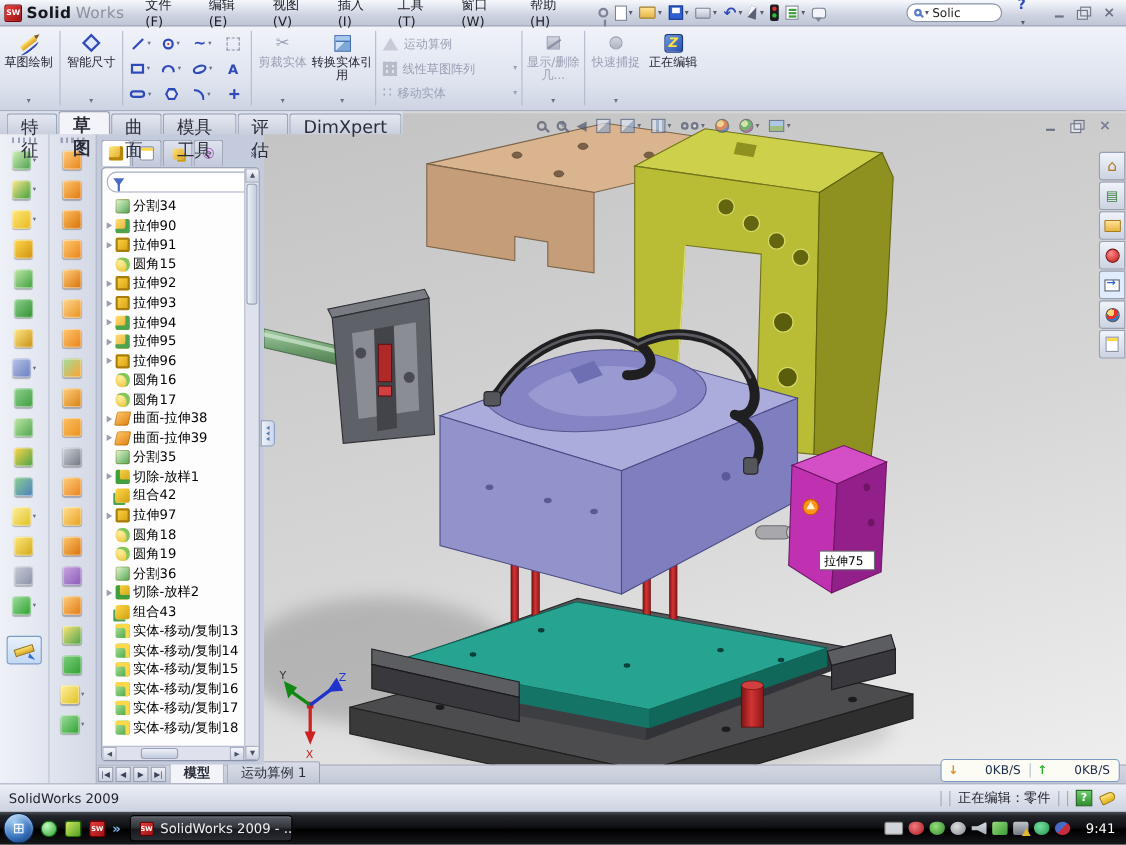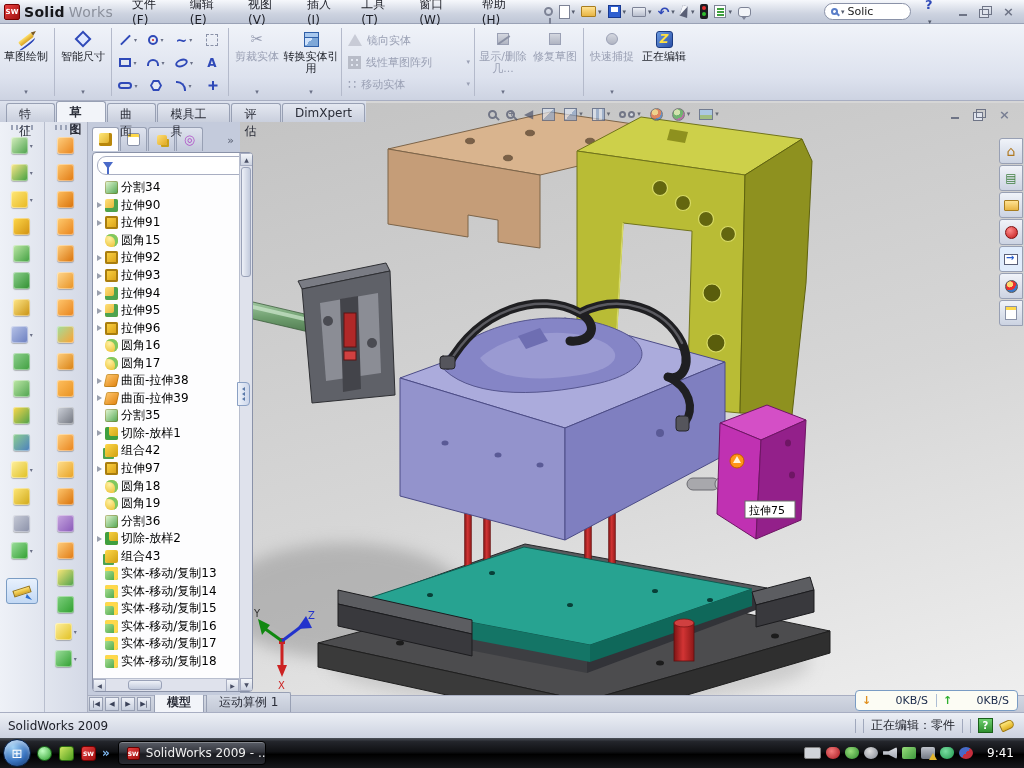--- a/index.html
+++ b/index.html
@@ -90,21 +90,21 @@
   .dotsicon { color:#9aa0b4; font-size:13px; }
   #cmstack { display:flex; flex-direction:column; justify-content:center; gap:2px; width:128px; padding-left:4px; }
   .stackrow { display:flex; align-items:center; gap:5px; color:#9aa0b4; font-size:11px; height:20px; }
   .stackrow .caret { margin-left:auto; margin-right:2px; font-size:7px; }
   .grayicon { width:12px; height:12px; background:linear-gradient(#d4d7e0,#b0b4c2); border:1px solid #9aa0b4; position:relative; flex:0 0 auto;}
   .grayicon.slash::after { content:''; position:absolute; left:-1px; top:5px; width:14px; height:2px; background:#8a90a4; transform:rotate(-35deg); }
   #watermark { position:absolute; right:18px; top:26px; font-size:58px; font-style:italic; font-weight:bold; color:#cdd2dd; font-family:"DejaVu Serif","Liberation Serif",serif; letter-spacing:-4px; }
 
   
   #tabrow { left:0; top:101px; width:366px; height:21px; display:flex; align-items:flex-end; padding-left:6px; background:linear-gradient(#dde2ee,#c8cedd); z-index:8; }
-  .rtab { padding:2px 12px 2px; margin-right:1px; font-size:12px; color:#2a2d38; background:linear-gradient(#e4e8f1,#c9cfdd); border:1px solid #98a0b4; border-bottom:none; border-radius:3px 3px 0 0; height:19px; }
+  .rtab { padding:2px 12px 2px; margin-right:1px; font-size:16px; color:#2a2d38; background:linear-gradient(#e4e8f1,#c9cfdd); border:1px solid #98a0b4; border-bottom:none; border-radius:3px 3px 0 0; height:19px; }
   .rtab.active { background:#f2f4f9; height:21px; font-weight:bold; }
 
   
   #leftbars { left:0; top:122px; width:88px; height:590px; background:linear-gradient(90deg,#eef1f7,#d4d9e6); border-right:1px solid #aab0c2; display:flex; z-index:7; }
   .vcol { width:44px; display:flex; flex-direction:column; align-items:center; padding-top:3px; }
   .vcol + .vcol { border-left:1px solid #b8bece; }
   .grip { width:22px; height:5px; margin-bottom:2px; background:repeating-linear-gradient(90deg,#9aa2b6 0 2px,transparent 2px 5px); }
   .vti { display:flex; align-items:center; gap:2px; height:27px; }
   .vti .ic { width:17px; height:17px; border-radius:3px; box-shadow:0 1px 1px rgba(0,0,0,.25), inset 0 0 0 1px rgba(255,255,255,.4); }
   .vti .caret { font-size:6px; color:#6a7086; }
@@ -116,21 +116,21 @@
   #treepanel { left:88px; top:122px; width:152px; height:573px; background:#c4cbdc; z-index:7; }
   #ptabs { display:flex; align-items:flex-end; height:29px; padding:3px 2px 0 4px; gap:1px; }
   .ptab { width:27px; height:24px; border:1px solid #98a0b4; border-bottom:none; border-radius:3px 3px 0 0; background:linear-gradient(#dfe3ee,#c2c9da); display:flex; align-items:center; justify-content:center; }
   .ptab.active { background:#fdfdfe; }
   .pti { width:13px; height:13px; border-radius:2px; }
   .pti-fm { background:linear-gradient(135deg,#ffe87a,#d8a018); box-shadow:inset -3px -3px 0 #b8860b; }
   .pti-pm { background:#fff; border:1px solid #8a92a8; box-shadow:inset 0 3px 0 #ffd84a; }
   .pti-cm { background:linear-gradient(135deg,#ffe07a,#e0a820); box-shadow:3px 3px 0 -1px #caa018; width:10px; height:10px; }
   .pti-dx { color:#b050c8; font-size:13px; line-height:13px; width:auto; height:auto; }
   #ptabs .more { margin-left:auto; color:#555c6e; font-size:11px; padding:0 4px 4px 0; }
-  #treewhite { position:absolute; left:4px; top:30px; width:161px; height:540px; background:#fdfdfe; border:1px solid #8a92a8; border-radius:4px; overflow:hidden; }
+  #treewhite { position:absolute; left:4px; top:30px; width:144px; height:540px; background:#fdfdfe; border:1px solid #8a92a8; border-radius:4px; overflow:hidden; }
   #filterrow { height:19px; margin:3px 4px 1px 4px; border:1px solid #a8aec2; border-radius:9px; background:#fff; display:flex; align-items:center; padding-left:5px; gap:3px; }
   .funnel { width:0; height:0; border-left:5px solid transparent; border-right:5px solid transparent; border-top:7px solid #4a6ac8; position:relative; }
   .funnel::after { content:''; position:absolute; left:-1px; top:-7px; width:2px; height:10px; background:#4a6ac8; transform:translateY(2px); }
   #treelist { position:absolute; left:2px; top:26px; right:13px; bottom:13px; overflow:hidden; }
   .trow { display:flex; align-items:center; height:17.55px; gap:3px; padding-left:2px; white-space:nowrap; }
   .tgl { width:0; height:0; border-top:3.5px solid transparent; border-bottom:3.5px solid transparent; border-left:5px solid #9aa0ae; flex:0 0 auto; }
   .tgl.none { border-color:transparent; }
   .ti { width:13px; height:13px; border-radius:2px; flex:0 0 auto; box-shadow:inset 0 0 0 1px rgba(120,90,0,.35); }
   .ti-split { background:linear-gradient(135deg,#e8fad8,#4ea34e); }
   .ti-extrude { background:linear-gradient(135deg,#ffe07a,#e0a620); box-shadow:inset -4px -4px 0 #4ea34e; }
@@ -379,46 +379,40 @@
       <span class="cmicon">
           <span class="cube3d"></span>
         </span>
       <span>转换实体引用</span>
         <span class="caret">▾</span>
     </div>
     <div class="cmdiv"></div>
     <div id="cmstack">
         <div class="stackrow">
           <span class="warnicon"></span>
-          <span>镜向实体</span>
+          <span>运动算例</span>
         </div>
         <div class="stackrow">
           <span class="patticon"></span>
           <span>线性草图阵列</span>
           <span class="caret">▾</span>
         </div>
         <div class="stackrow">
           <span class="dotsicon">∷</span>
           <span>移动实体</span>
           <span class="caret">▾</span>
         </div>
       </div>
     <div class="cmdiv"></div>
     <div class="cmbtn dis">
       <span class="cmicon">
           <span class="grayicon slash"></span>
         </span>
       <span>显示/删除几...</span>
         <span class="caret">▾</span>
-    </div>
-    <div class="cmbtn dis">
-      <span class="cmicon">
-          <span class="grayicon"></span>
-        </span>
-      <span>修复草图</span>
     </div>
     <div class="cmdiv"></div>
     <div class="cmbtn dis">
       <span class="cmicon">
           <span class="grayicon" style="border-radius:50%;"></span>
         </span>
       <span>快速捕捉</span>
         <span class="caret">▾</span>
     </div>
     <div class="cmbtn">

